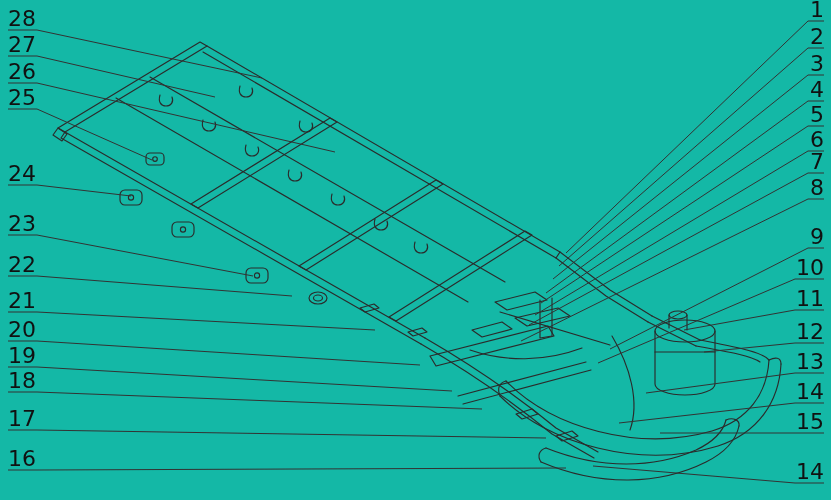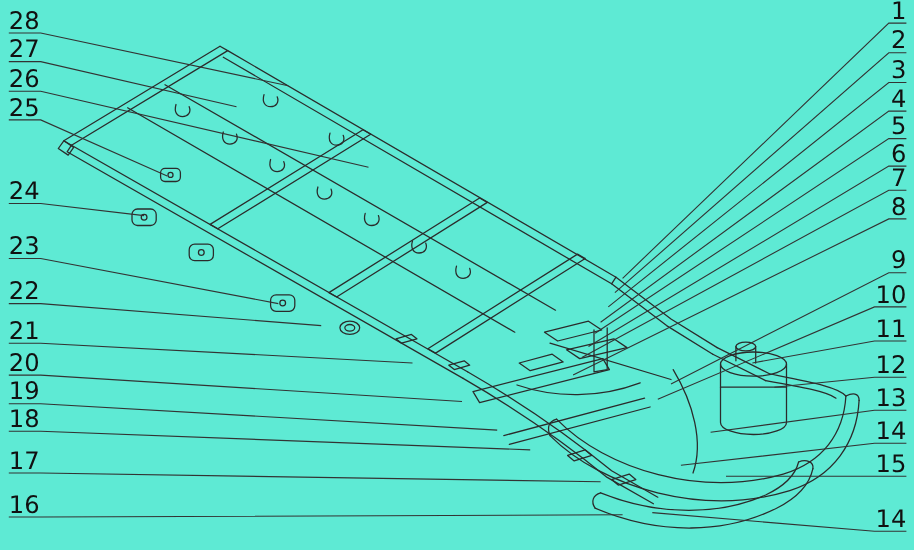--- a/index.html
+++ b/index.html
@@ -1,19 +1,19 @@
 <!DOCTYPE html>
 <html><head>
 <meta charset="utf-8">
 <style>
   html,body{margin:0;padding:0;background:#ffffff;}
   .figure{
     position:relative;
     width:831px;height:500px;
-    background:#5eead4;
+    background:#14b8a6;
     overflow:hidden;
     font-family:"DejaVu Sans","Liberation Sans",sans-serif;
   }
   svg{display:block;}
   #chassis path, #chassis ellipse, #chassis rect, #chassis circle{
     stroke:#2b2b2b; fill:none; stroke-width:1.15;
     stroke-linecap:round; stroke-linejoin:round;
   }
   #leaders polyline{ stroke:#333333; stroke-width:1; fill:none; }
   #labels text{

